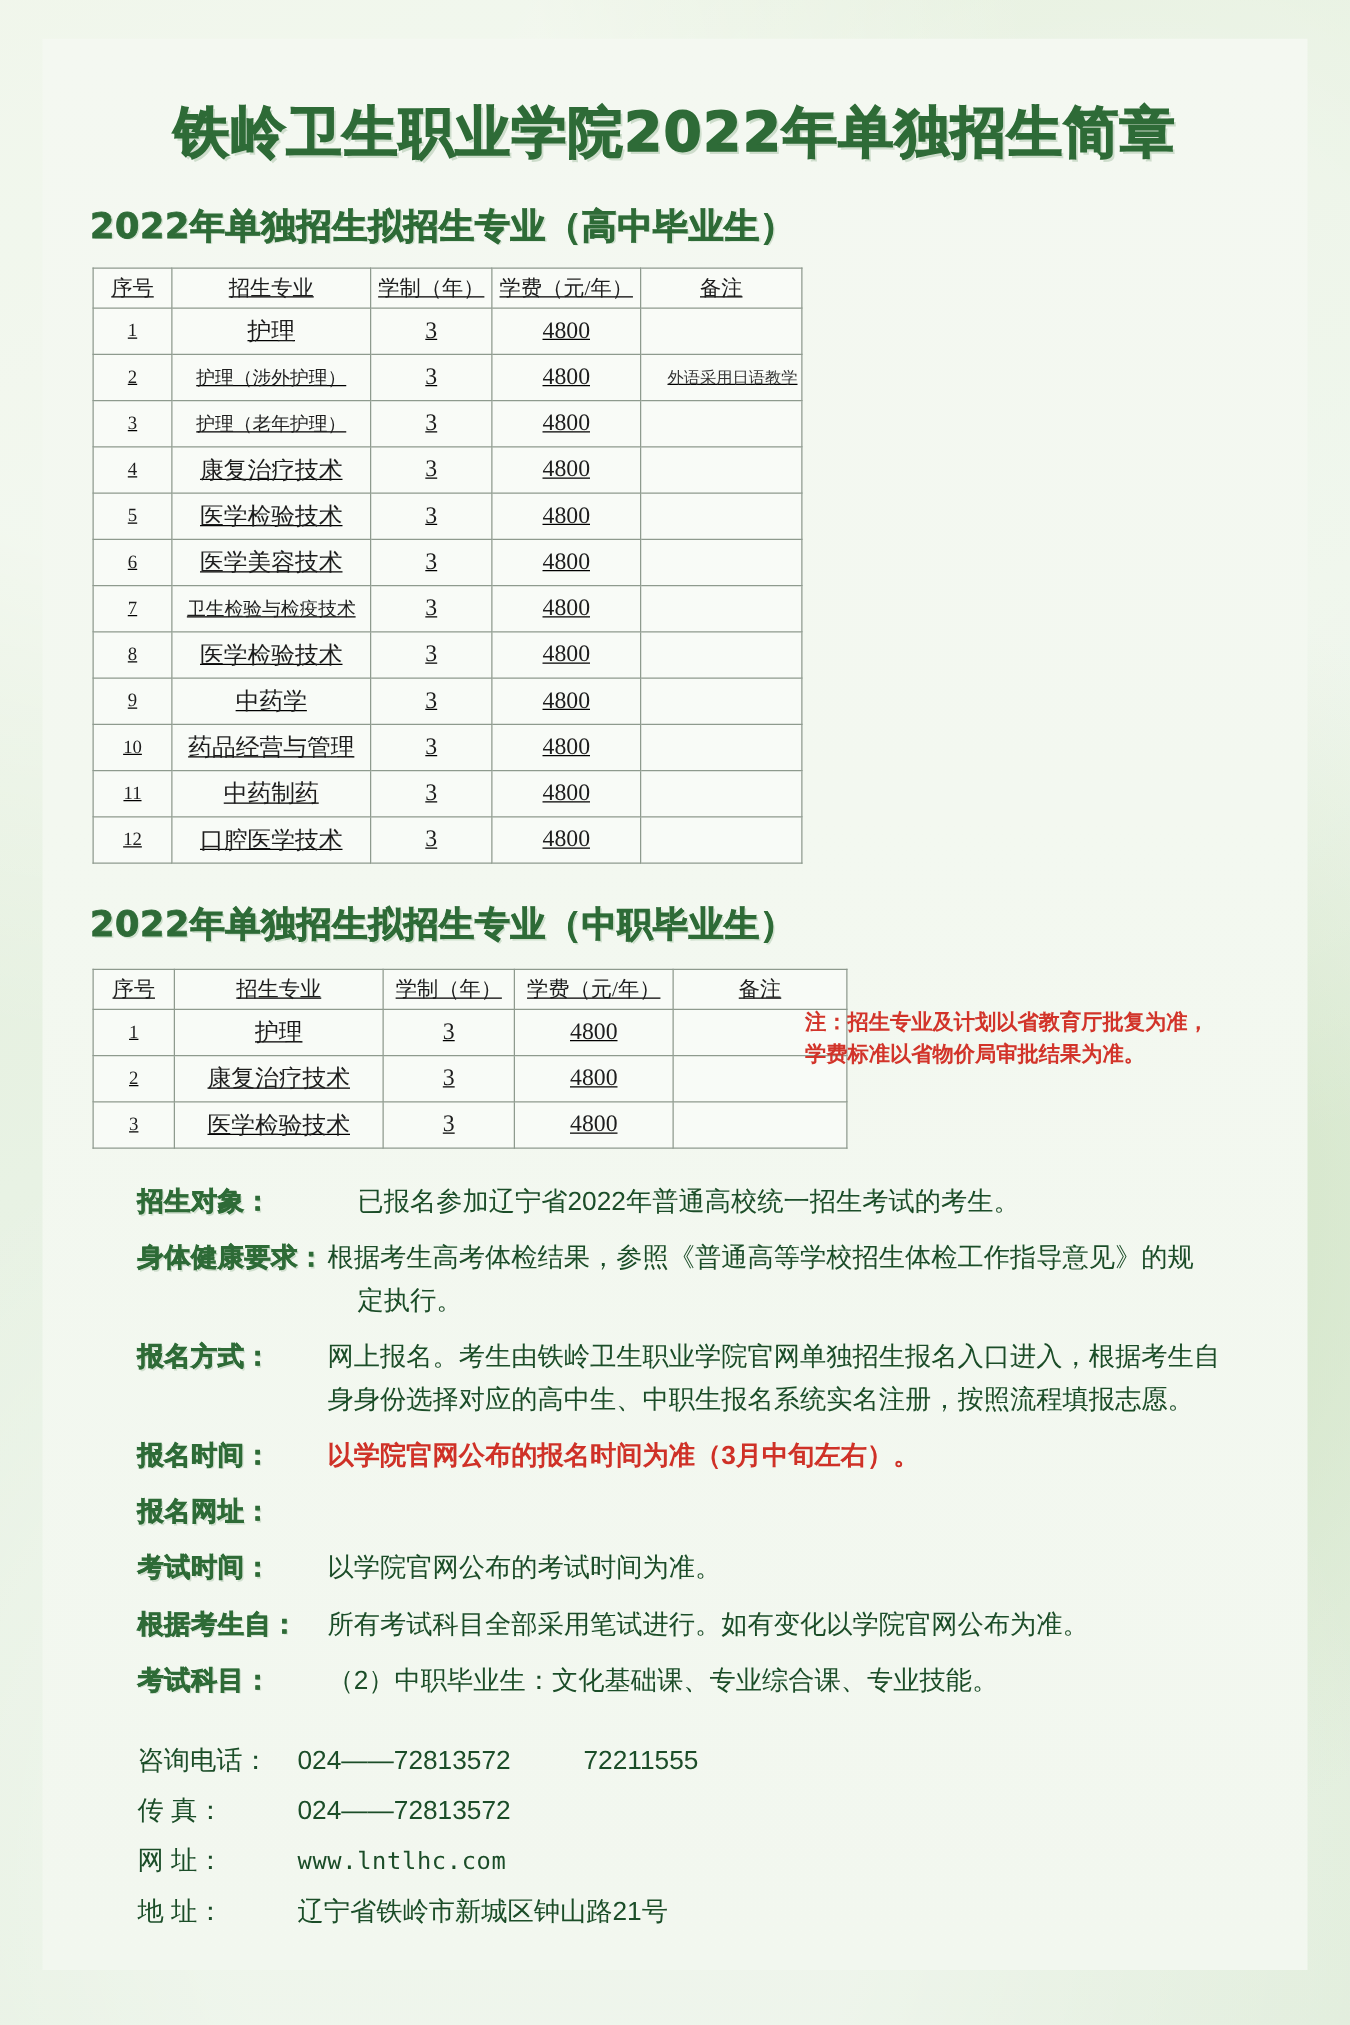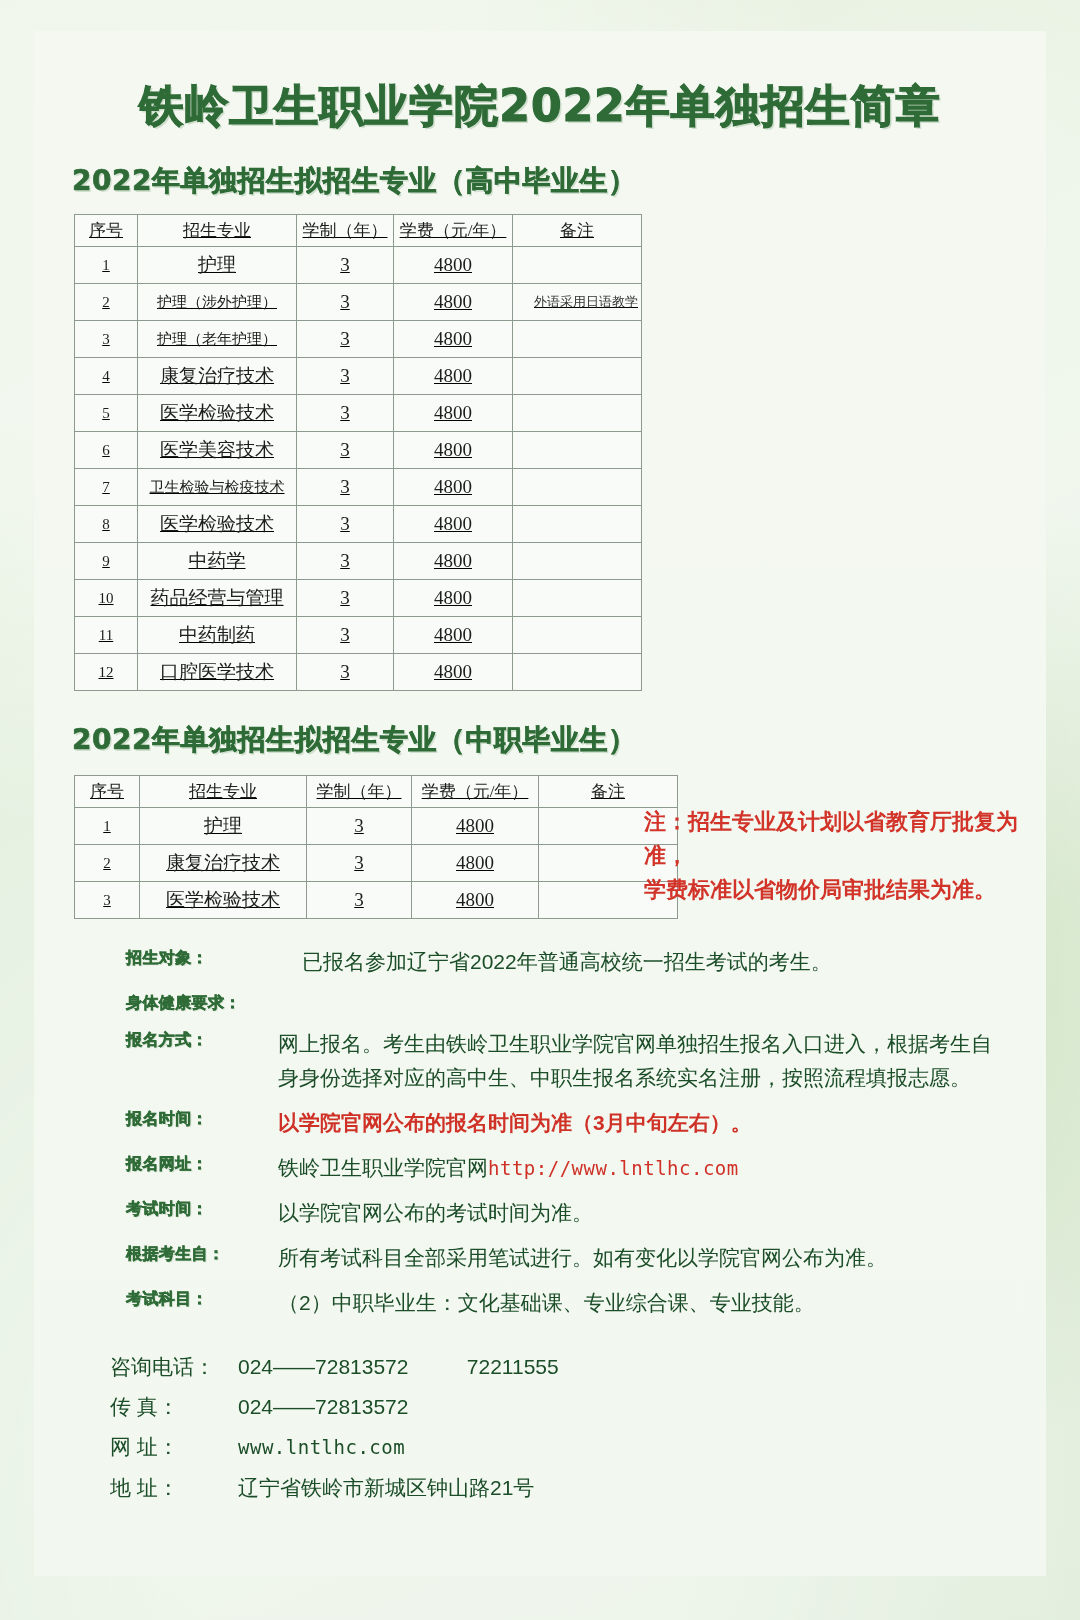--- a/index.html
+++ b/index.html
@@ -104,46 +104,45 @@
   .t2 tbody td { font-size: 21px; height: 38px; }
   .t2 thead th { font-size: 18px; height: 34px; }
 
   .side-note {
     position: absolute;
     left: 610px;
     top: 46px;
     width: 400px;
     color: #d2342a;
     font-weight: bold;
-    font-size: 22px;
+    font-size: 17px;
     line-height: 1.55;
     font-family: "Liberation Sans", sans-serif;
   }
 
   
   .info {
     padding: 26px 0 0 0;
     font-family: "Liberation Sans", "DejaVu Sans", sans-serif;
   }
   .info-row {
     display: flex;
     align-items: flex-start;
     padding: 0 42px 0 76px;
     margin-bottom: 11px;
   }
   .info-label {
     flex: 0 0 152px;
     color: #2e6b37;
     font-weight: bold;
-    font-size: 16px;
+    font-size: 21px;
     letter-spacing: 0.4px;
     -webkit-text-stroke: 0.55px #2e6b37;
     text-shadow: 1.2px 1.2px 0 rgba(130,165,130,0.30);
     line-height: 1.6;
-    margin-left: 16px;
   }
   .info-value {
     flex: 1;
     font-size: 21px;
     color: #1b4d28;
     line-height: 1.62;
   }
   .info-value.indent { padding-left: 24px; }
   .info-value.red-all { color: #cf3127; font-weight: bold; }
   .info-value .url {
@@ -336,38 +335,41 @@
 
     <div class="info">
 
       <div class="info-row">
         <div class="info-label">招生对象：</div>
         <div class="info-value indent">已报名参加辽宁省2022年普通高校统一招生考试的考生。</div>
       </div>
 
       <div class="info-row">
         <div class="info-label">身体健康要求：</div>
+        <div class="info-value">
+          <span class="sub-line">根据考生高考体检结果，参照《普通高等学校招生体检工作指导意见》的规</span>
+          <span class="sub-line" style="padding-left:24px">定执行。</span>
+        </div>
       </div>
 
       <div class="info-row">
         <div class="info-label">报名方式：</div>
         <div class="info-value">
           <span class="sub-line">网上报名。考生由铁岭卫生职业学院官网单独招生报名入口进入，根据考生自</span>
           <span class="sub-line">身身份选择对应的高中生、中职生报名系统实名注册，按照流程填报志愿。</span>
         </div>
       </div>
 
       <div class="info-row">
         <div class="info-label">报名时间：</div>
         <div class="info-value red-all">以学院官网公布的报名时间为准（3月中旬左右）。</div>
       </div>
 
       <div class="info-row">
         <div class="info-label">报名网址：</div>
-        <div class="info-value"><span>铁岭卫生职业学院官网</span><span class="url">http://www.lntlhc.com</span></div>
       </div>
 
       <div class="info-row">
         <div class="info-label">考试时间：</div>
         <div class="info-value">以学院官网公布的考试时间为准。</div>
       </div>
 
       <div class="info-row">
         <div class="info-label">根据考生自：</div>
         <div class="info-value">所有考试科目全部采用笔试进行。如有变化以学院官网公布为准。</div>

